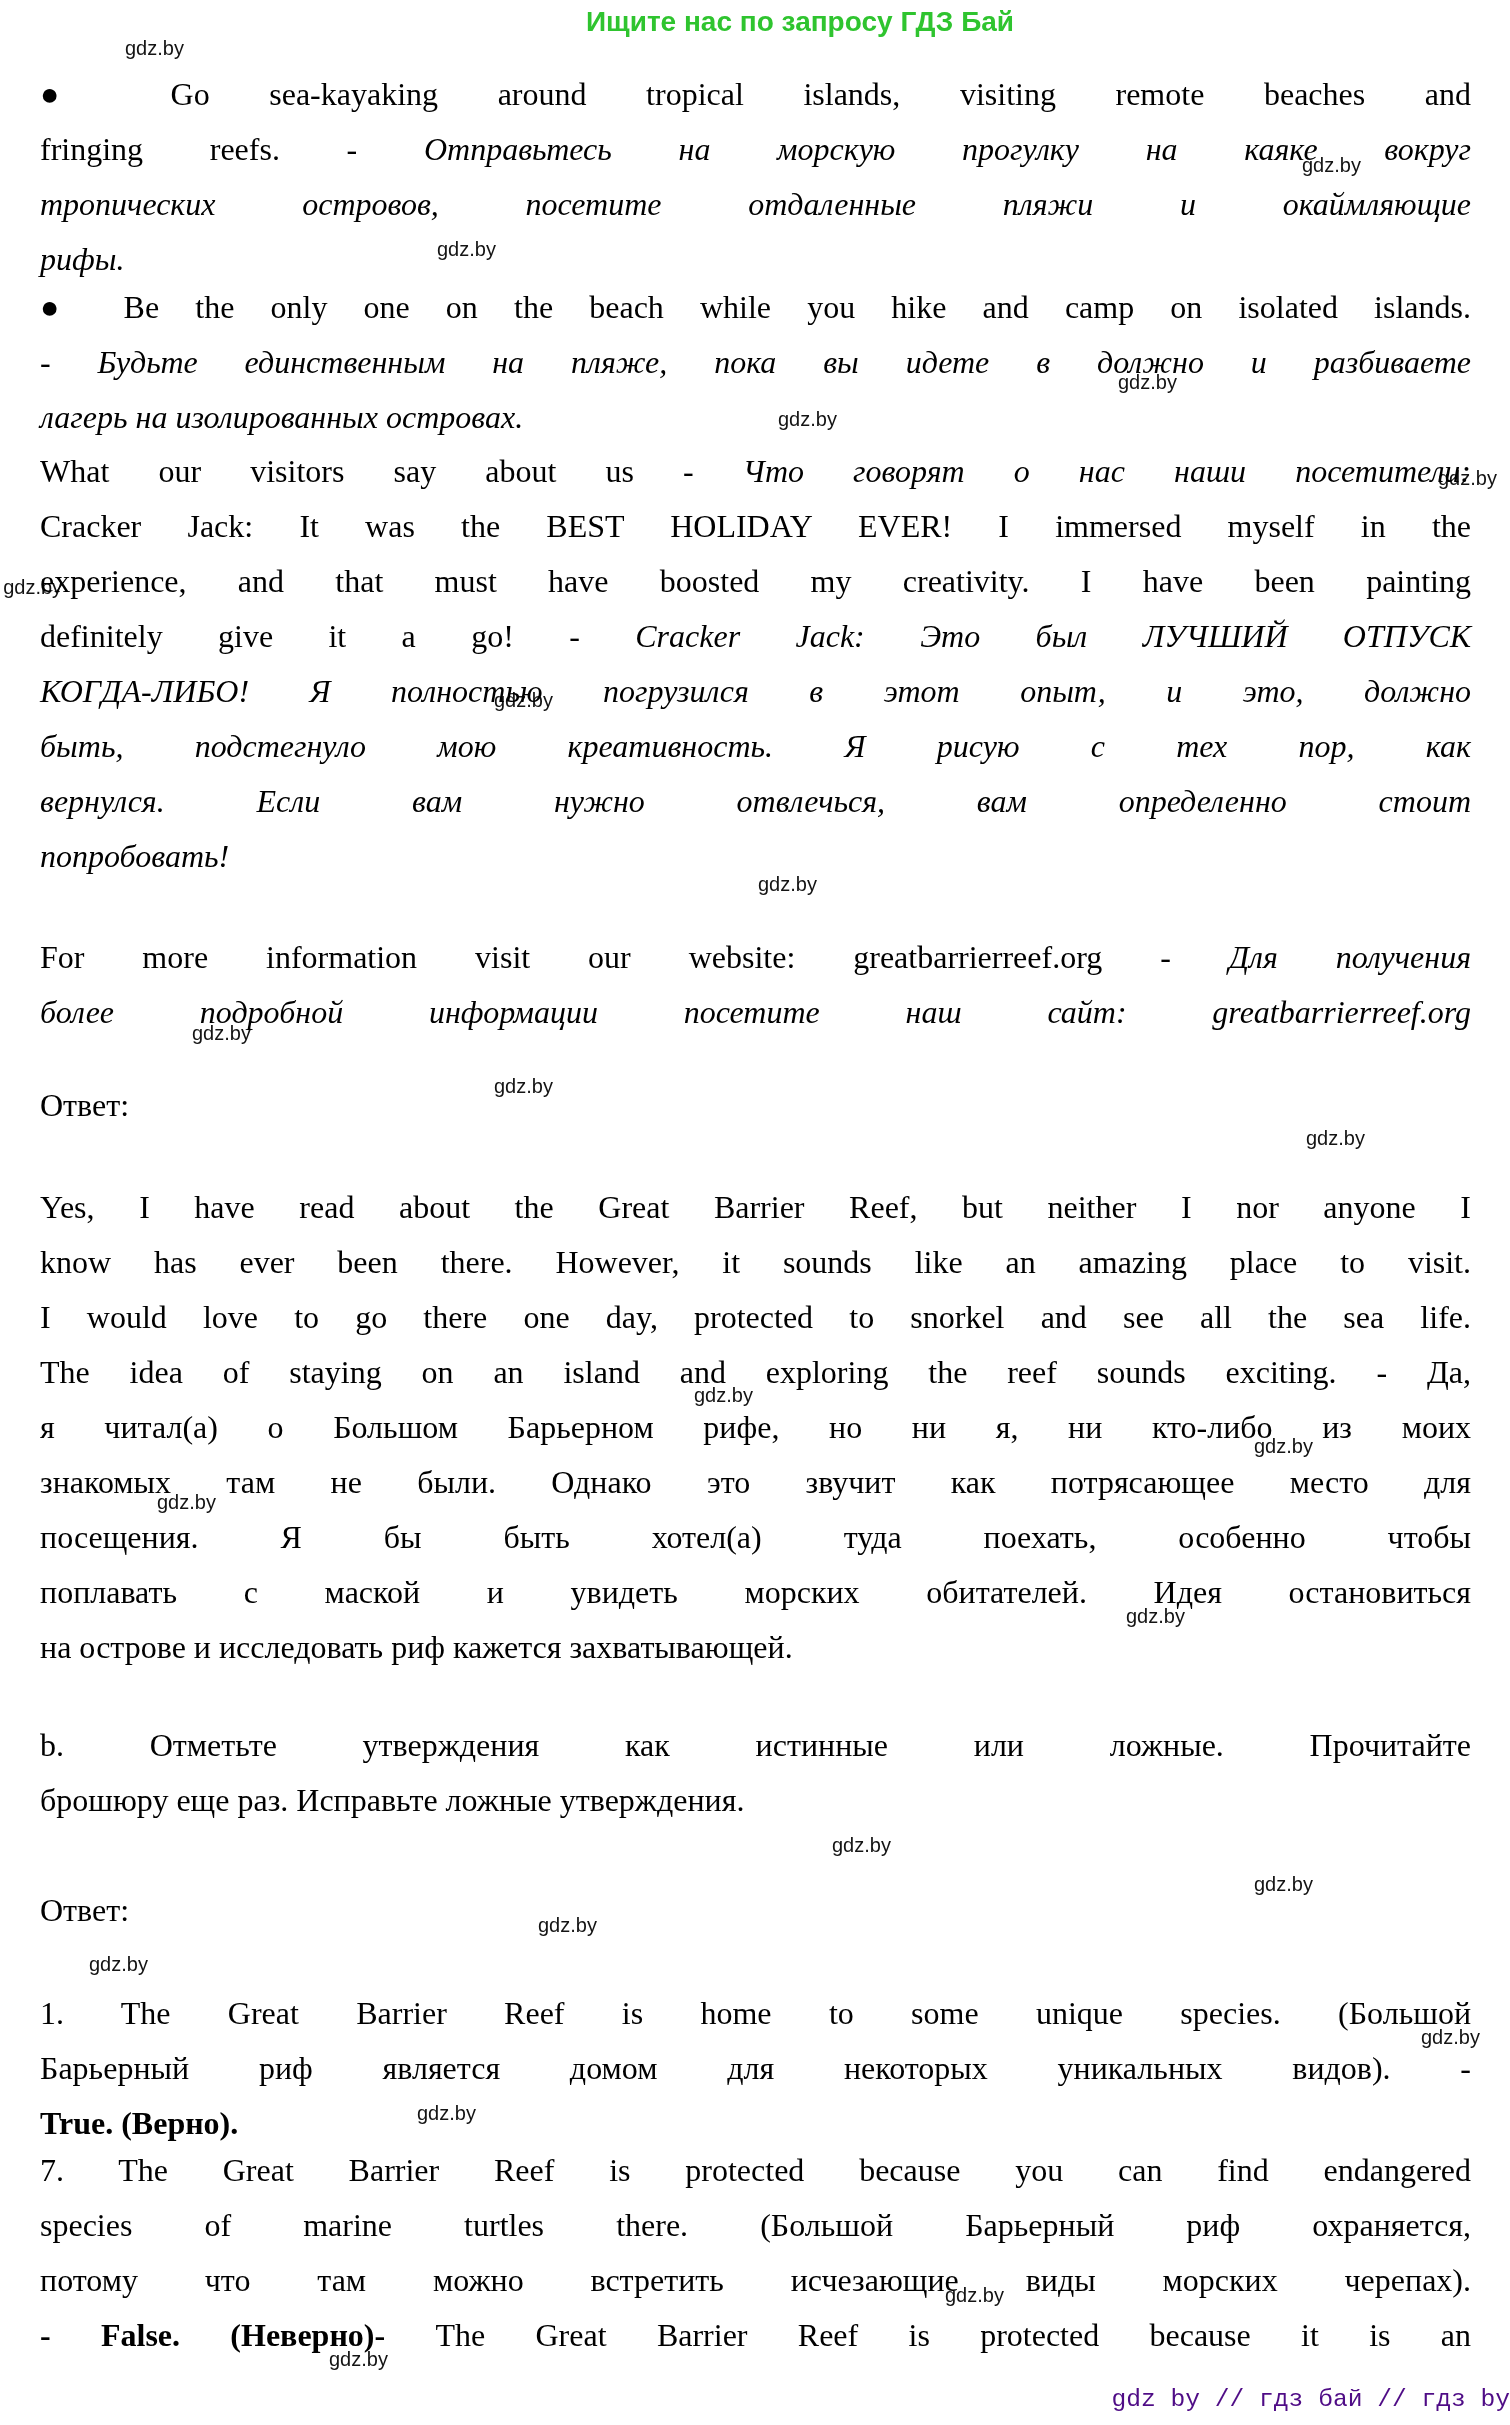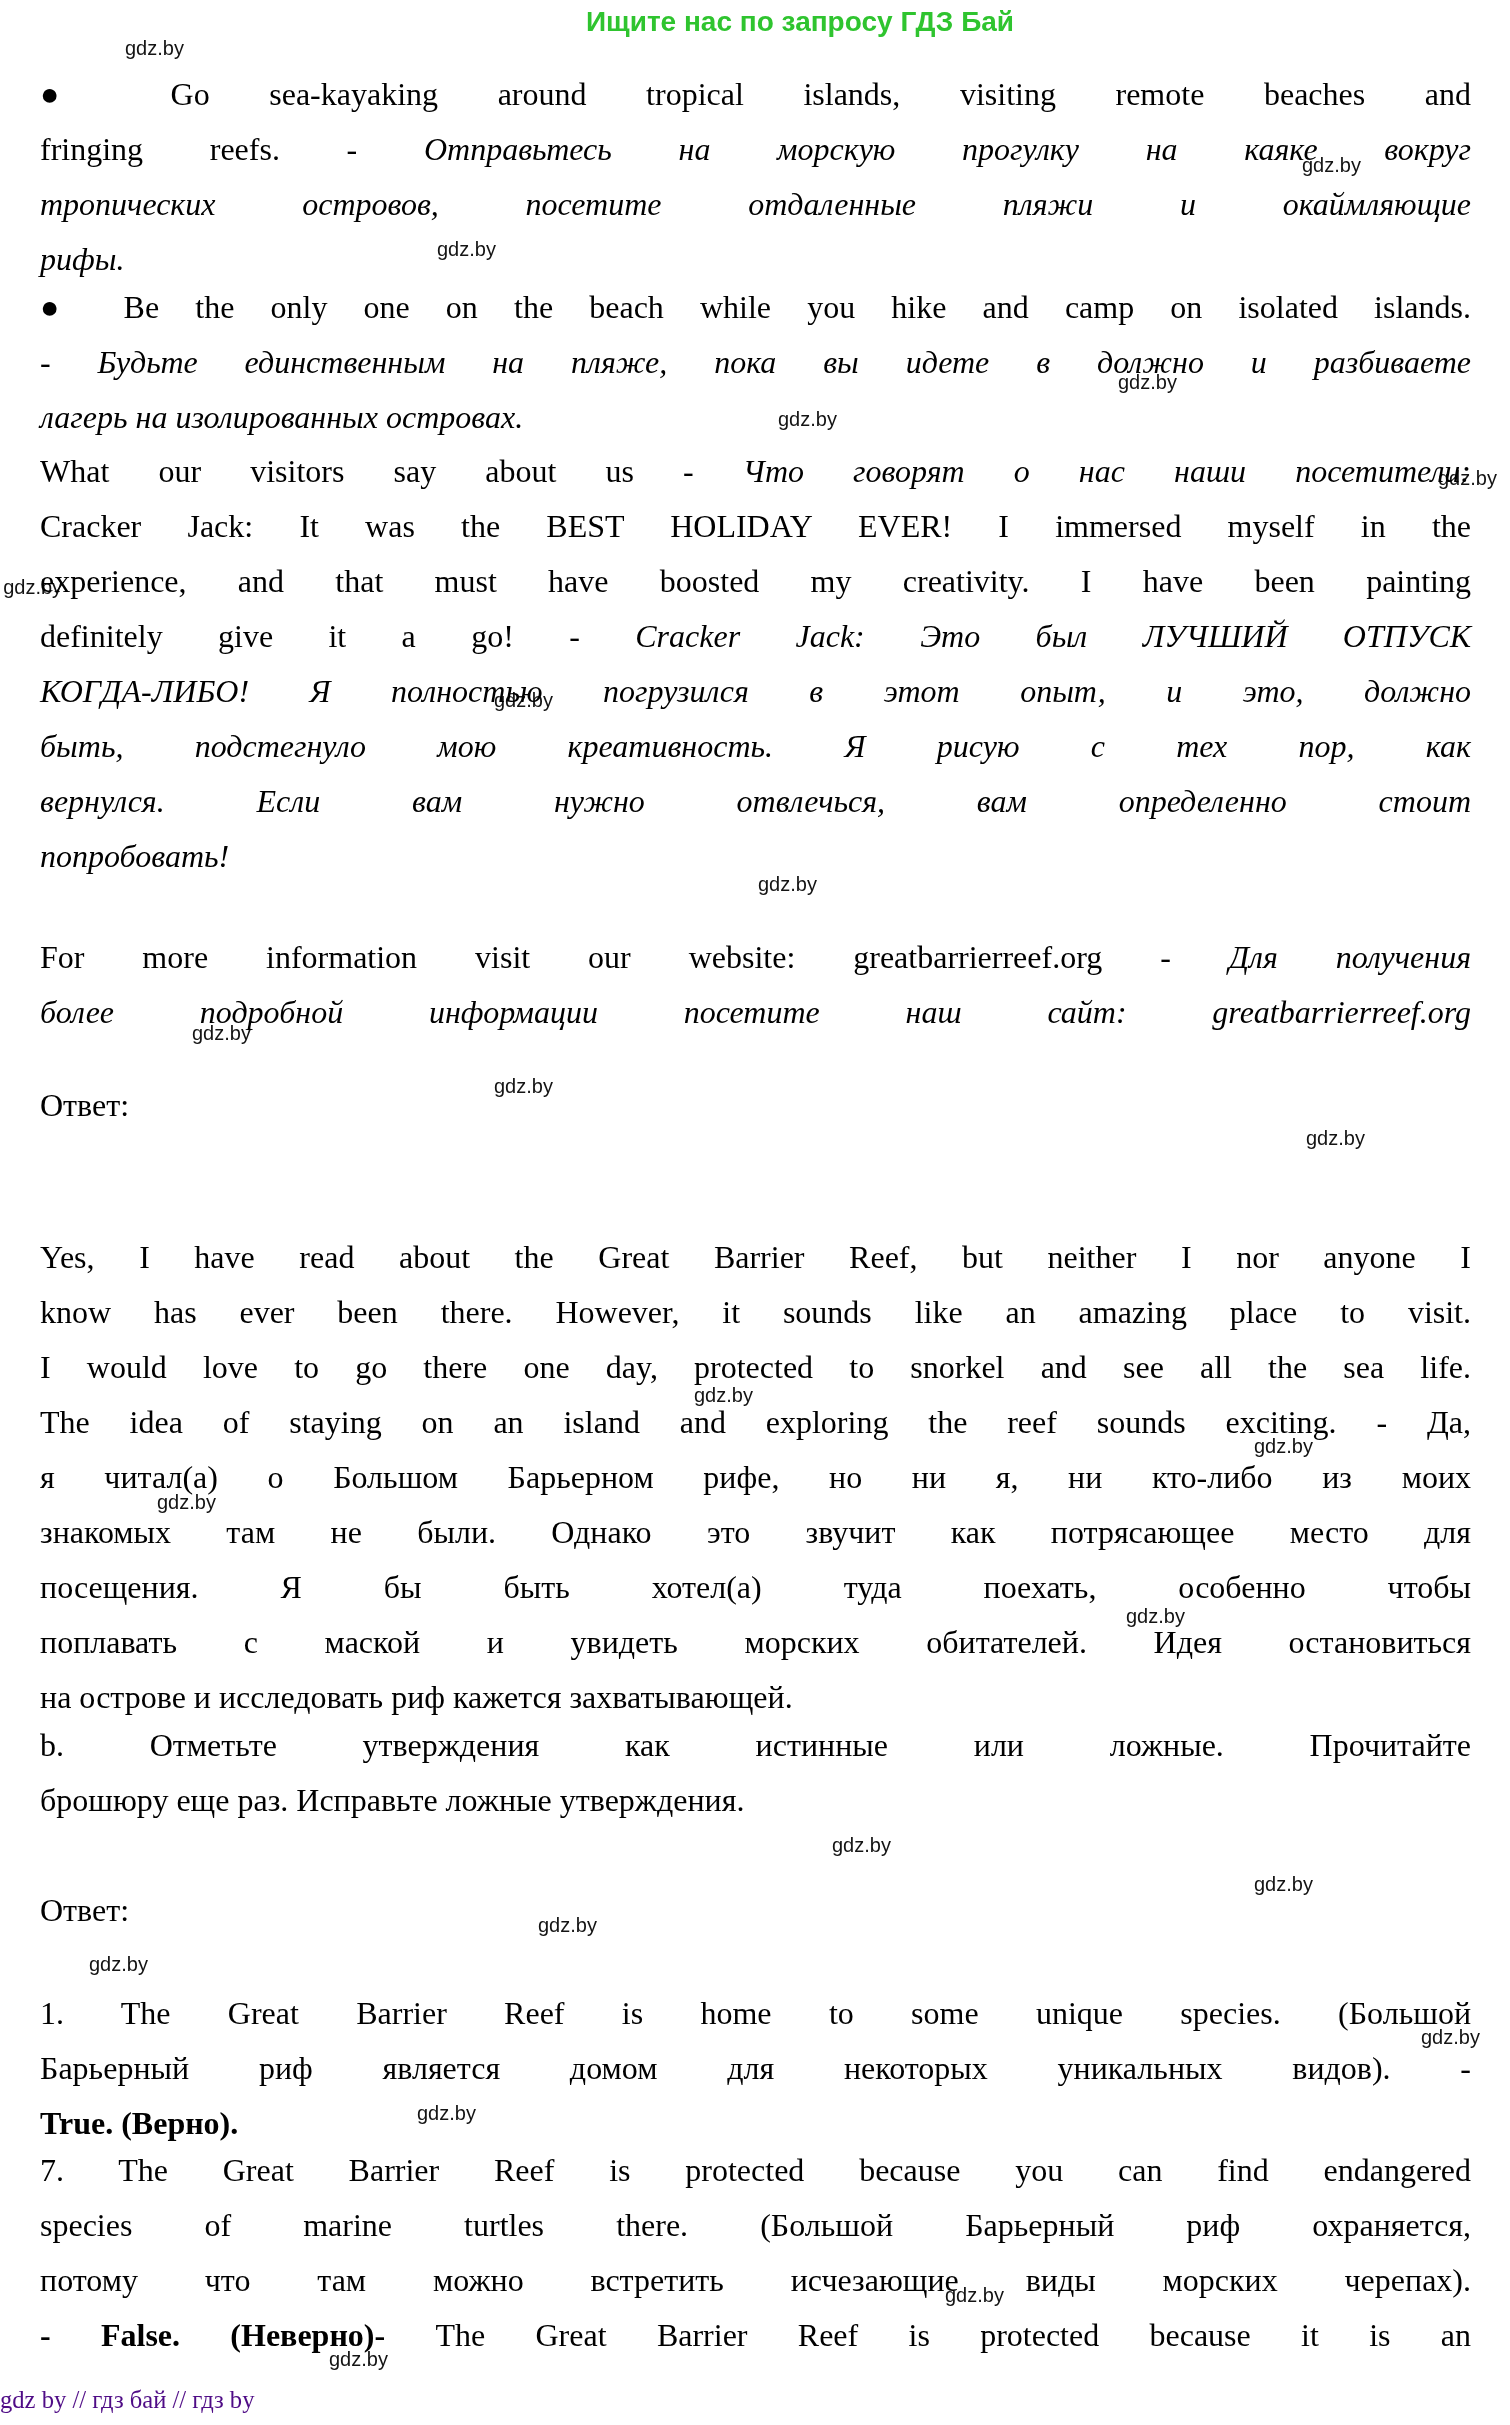--- a/index.html
+++ b/index.html
@@ -15,22 +15,22 @@
     position:absolute;top:6.3px;left:0;width:100%;
     text-align:center;
     font-family:"Liberation Sans",sans-serif;
     font-weight:bold;
     font-size:28px;
     color:#2fc42f;
     padding-left:45px;
   }
   .site-footer{
     position:absolute;top:2386px;left:0;width:100%;
-    text-align:left;
-    font-family:Liberation Serif, serif;
+    text-align:right;
+    font-family:Liberation Mono, monospace;
     font-size:24.6px;
     color:#4f0c86;
   }
   .wm{
     position:absolute;
     font-family:"Liberation Sans",sans-serif;
     font-size:20px;
     color:#141414;
     white-space:nowrap;
   }
@@ -111,21 +111,21 @@
 
   <section class="sec" style="top:930px">
     <div class="ln"><span>For more information visit our website: greatbarrierreef.org </span><span class="ru">- Для получения</span></div>
     <div class="ln"><span class="ru">более подробной информации посетите наш сайт: greatbarrierreef.org</span></div>
   </section>
 
   <section class="sec" style="top:1078px">
     <div class="ln last"><span>Ответ:</span></div>
   </section>
 
-  <section class="sec" style="top:1230px">
+  <section class="sec" style="top:1180px">
     <div class="ln"><span>Yes, I have read about the Great Barrier Reef, but neither I nor anyone I</span></div>
     <div class="ln"><span>know has ever been there. However, it sounds like an amazing place to visit.</span></div>
     <div class="ln"><span>I would love to go there one day, protected to snorkel and see all the sea life.</span></div>
     <div class="ln"><span>The idea of staying on an island and exploring the reef sounds exciting. - Да,</span></div>
     <div class="ln"><span>я читал(а) о Большом Барьерном рифе, но ни я, ни кто-либо из моих</span></div>
     <div class="ln"><span>знакомых там не были. Однако это звучит как потрясающее место для</span></div>
     <div class="ln"><span>посещения. Я бы быть хотел(а) туда поехать, особенно чтобы</span></div>
     <div class="ln"><span>поплавать с маской и увидеть морских обитателей. Идея остановиться</span></div>
     <div class="ln last"><span>на острове и исследовать риф кажется захватывающей.</span></div>
   </section>

